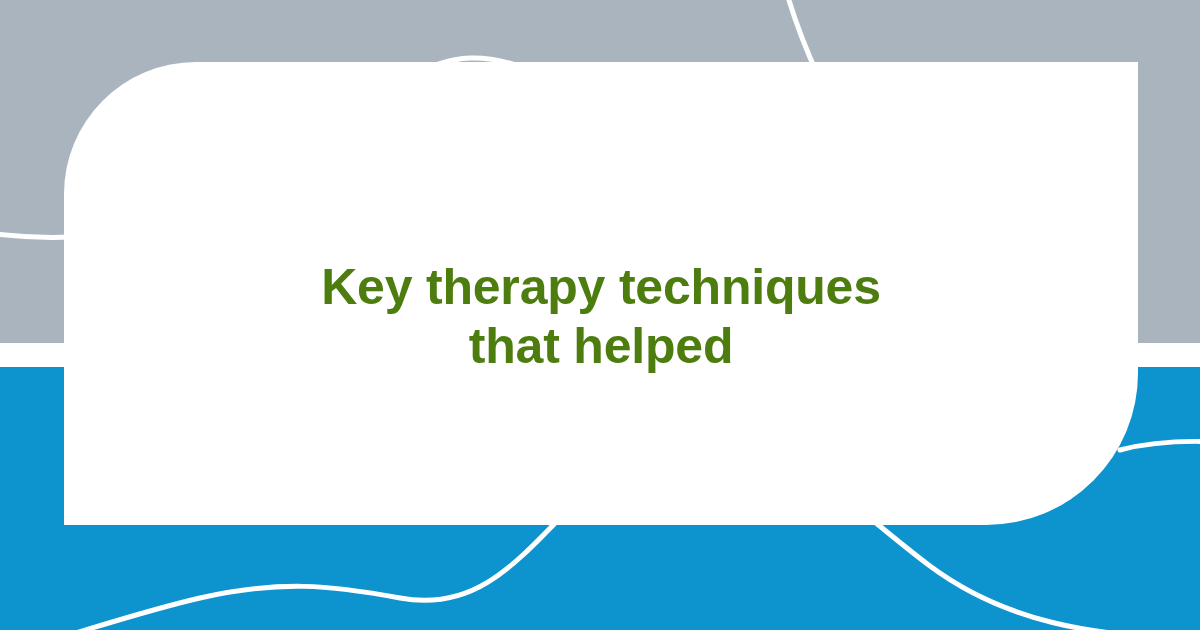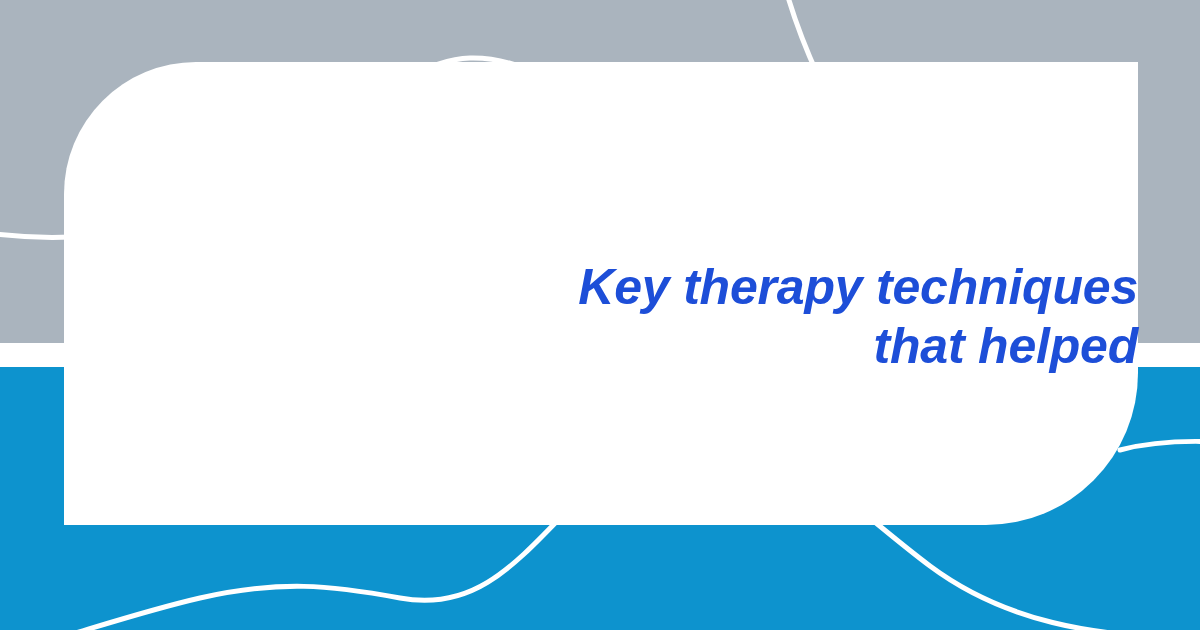--- a/index.html
+++ b/index.html
@@ -50,28 +50,27 @@
     border-top-left-radius: 132px;
     border-top-right-radius: 0px;
     border-bottom-right-radius: 152px;
     border-bottom-left-radius: 0px;
   }
   .headline {
     position: absolute;
     left: 64px;
     top: 258px;
     width: 1074px;
-    text-align: right;
-    color: #1d4ed8;
+    text-align: center;
+    color: #4d7c0f;
     font-size: 50px;
     line-height: 1.18;
     font-weight: bold;
     letter-spacing: -0.2px;
     white-space: pre-line;
-    font-style: italic;
   }
   svg.deco {
     position: absolute;
     left: 0;
     top: 0;
     pointer-events: none;
   }
 </style>
 </head>
 <body>

